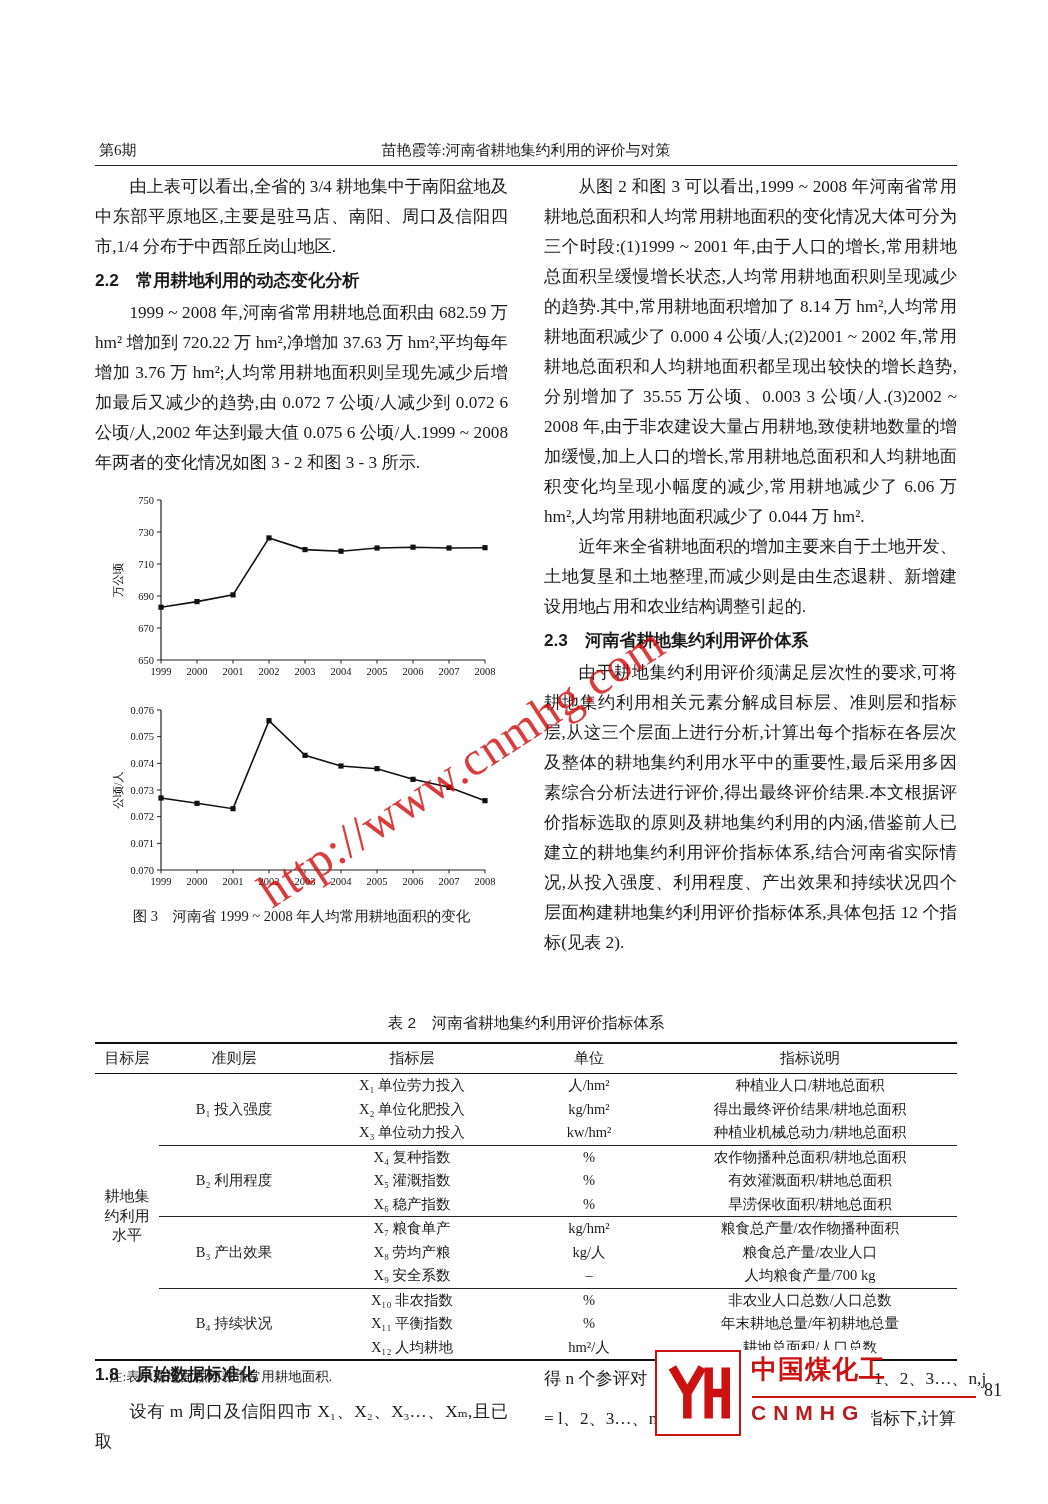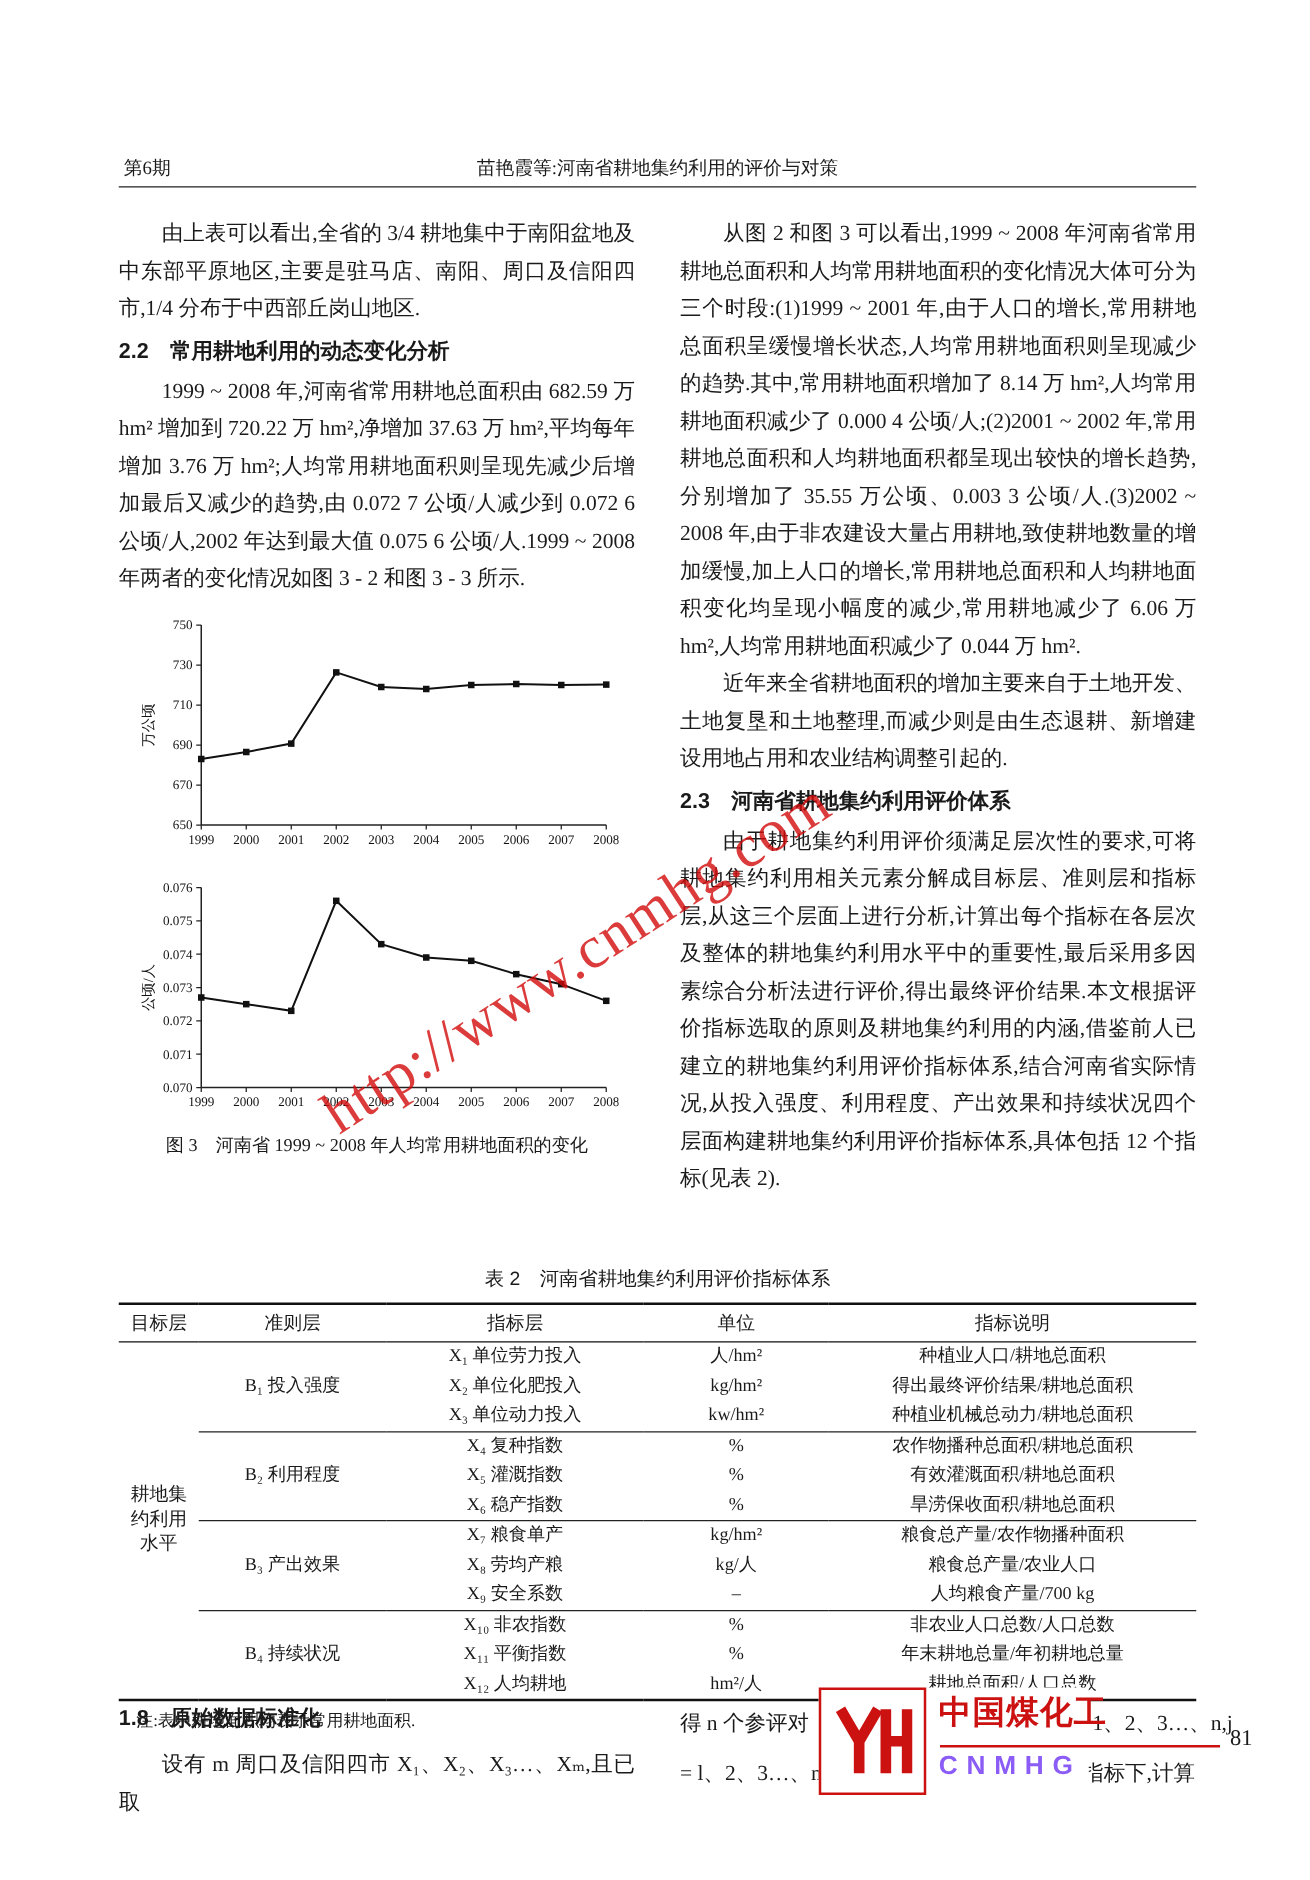--- a/index.html
+++ b/index.html
@@ -3,21 +3,21 @@
 <meta charset="utf-8">
 <style>
   * { box-sizing: border-box; margin: 0; padding: 0; }
   html, body { background: #e8e8e8; }
   .page {
     position: relative; width: 1048px; height: 1504px; margin: 0 auto;
     background: #ffffff; overflow: hidden;
     font-family: "Liberation Serif", "DejaVu Serif", serif; color: #1a1a1a;
   }
   
-  .header-row { position: absolute; left: 95px; top: 122px; width: 862px; height: 28px; border-bottom: 1.5px solid #222; font-size: 15px; text-decoration: underline; }
+  .header-row { position: absolute; left: 95px; top: 138px; width: 862px; height: 28px; border-bottom: 1.5px solid #222; font-size: 15px; text-decoration: underline; }
   .issue { position: absolute; left: 4px; bottom: 5px; }
   .running-title { position: absolute; left: 0; right: 0; bottom: 5px; text-align: center; }
   
   .columns { position: absolute; top: 172px; left: 95px; width: 862px; display: grid; grid-template-columns: 413px 413px; column-gap: 36px; }
   p.body { font-size: 17.2px; line-height: 30px; text-align: justify; }
   p.indent { text-indent: 2em; }
   h3.sec { font-size: 17.2px; line-height: 30px; margin: 3px 0 3px; font-weight: bold; font-family: "Liberation Sans", "DejaVu Sans", sans-serif; }
   figure.chart-fig { margin: 12px 0 10px; text-align: center; }
   figure.chart-fig svg { display: block; margin: 0 auto; }
   figure.chart-fig figcaption { font-size: 14.5px; margin-top: 9px; }
@@ -42,21 +42,21 @@
   .b-right { position: absolute; left: 449px; top: 0; width: 413px; height: 120px; font-size: 17.2px; }
   .frag { position: absolute; white-space: nowrap; }
   .frag1 { left: 0; top: 10px; }
   .frag2 { left: 316px; top: 10px; }
   .frag3 { left: 0; top: 50px; }
   .frag4 { left: 316px; top: 50px; }
   .logo-group { position: absolute; left: 111px; top: -6px; width: 216px; height: 104px; background: #fff; z-index: 2; display: flex; align-items: flex-start; }
   .logo-box { width: 86px; height: 86px; border: 2px solid #cc1111; display: flex; align-items: center; justify-content: center; background: #fff; flex: none; }
   .logo-text { margin-left: 10px; padding-top: 2px; font-family: "Liberation Sans", "DejaVu Sans", sans-serif; }
   .brand-name { font-size: 26px; font-weight: bold; color: #cc1111; letter-spacing: 1px; white-space: nowrap; }
-  .brand-sub { margin-top: 14px; font-size: 21px; font-weight: bold; color: #8b5cf6; letter-spacing: 7px; }
+  .brand-sub { margin-top: 14px; font-size: 21px; font-weight: bold; color: #b91c1c; letter-spacing: 7px; }
   .brand-rule { position: absolute; left: 208px; top: 40px; width: 224px; border-top: 2.5px solid #cc1111; z-index: 3; }
   
   .watermark { position: absolute; left: 248px; top: 872px; transform: rotate(-33deg); transform-origin: 0 0;
     font-size: 48px; letter-spacing: 1px; color: rgba(210, 10, 10, 0.8); z-index: 6; pointer-events: none; white-space: nowrap;
     font-family: "Liberation Serif", "DejaVu Serif", serif; }
   .page-num { position: absolute; left: 984px; top: 1380px; font-size: 18px; }
 </style>
 </head>
 <body>
 

